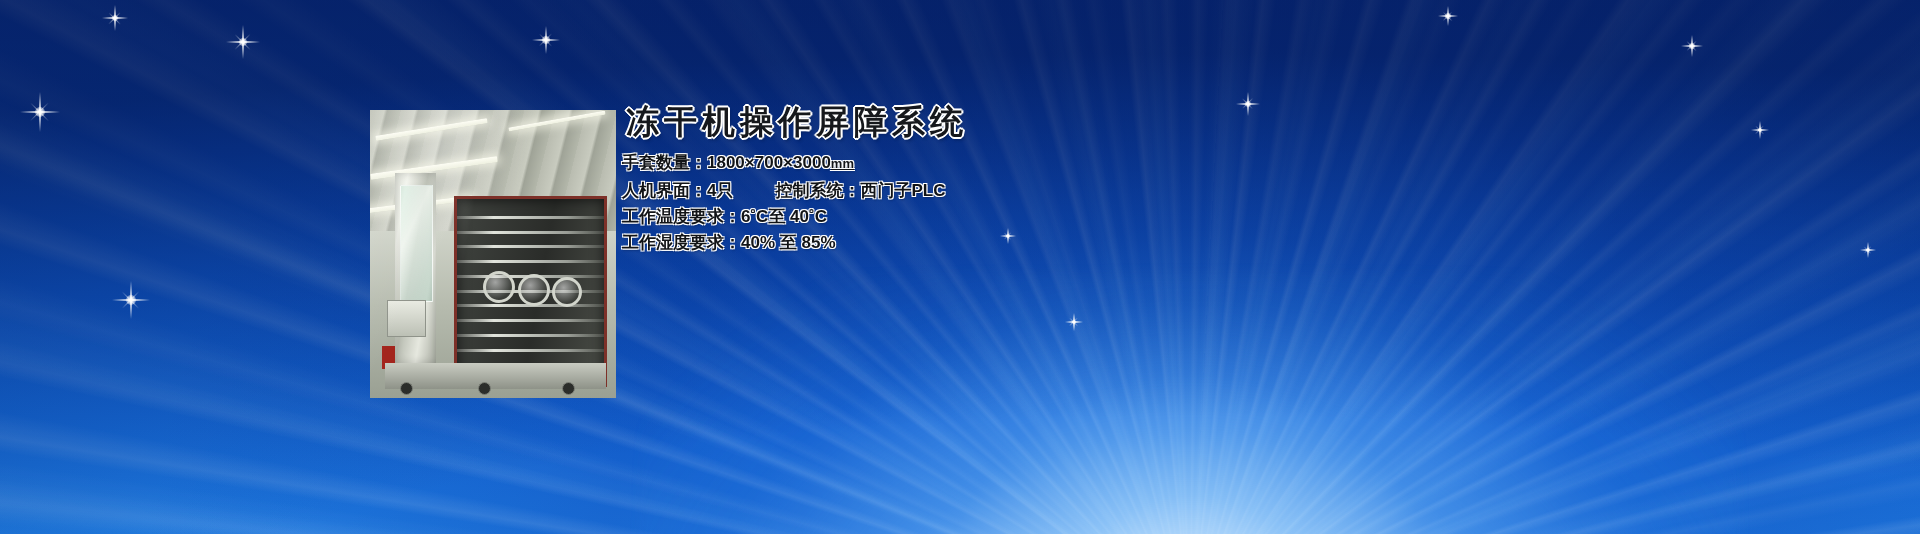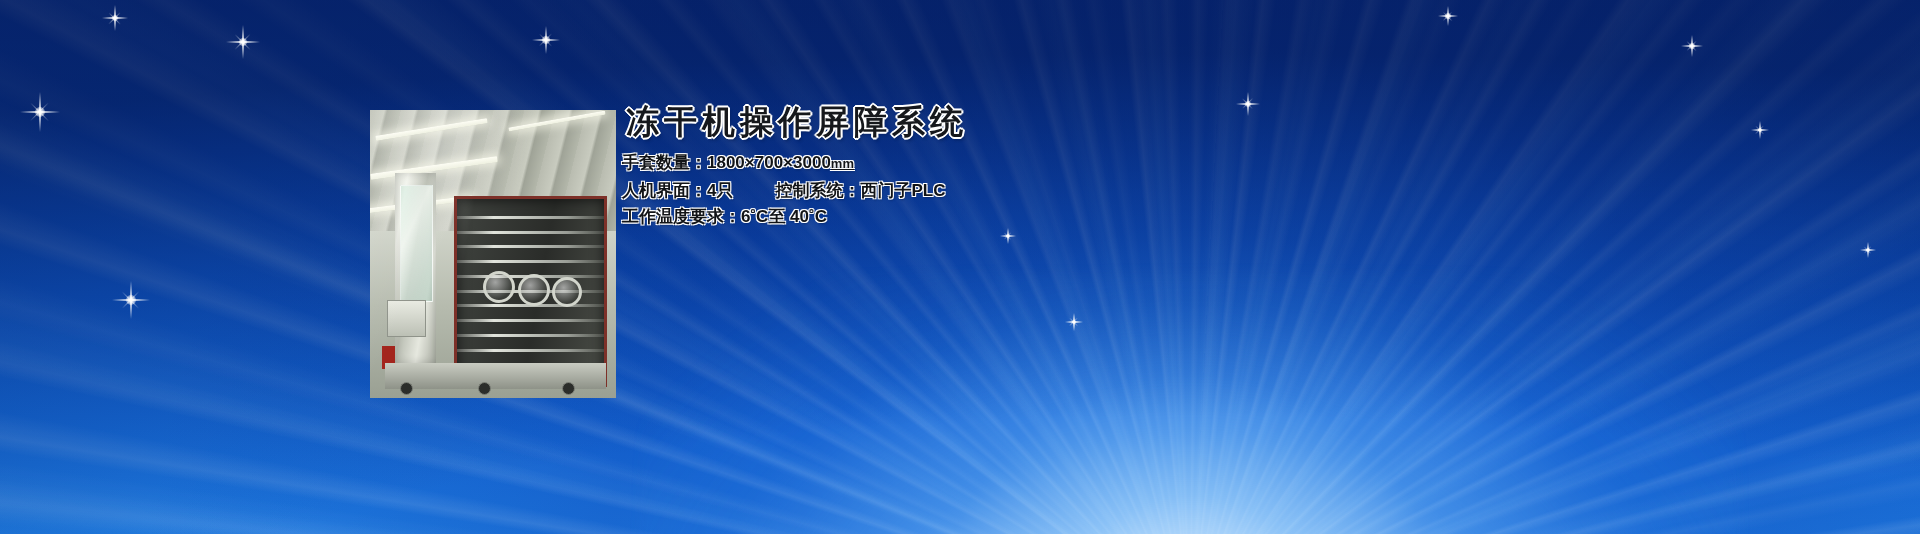--- a/index.html
+++ b/index.html
@@ -451,18 +451,21 @@
 
 
     <p class="spec-line">
       <span>人机界面：</span><span>4只</span><span class="gap-md"></span><span>控制系统：</span><span>西门子PLC</span>
     </p>
 
     <p class="spec-line">
       <span>工作温度要求：</span><span>6˚C至  40˚C</span>
     </p>
 
+    <p class="spec-line">
+      <span>工作湿度要求：</span><span>40%  至  85%</span>
+    </p>
 
 
 
 
   </div>
 </div>
 
 </body></html>

